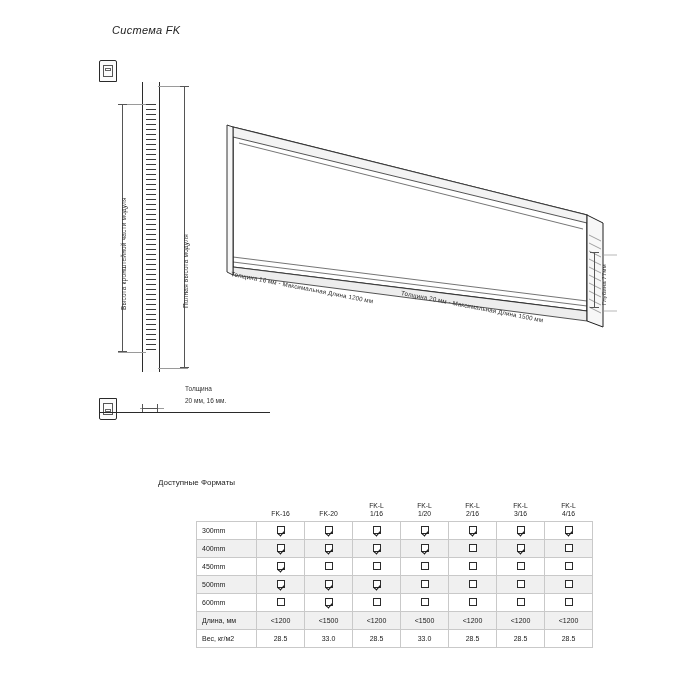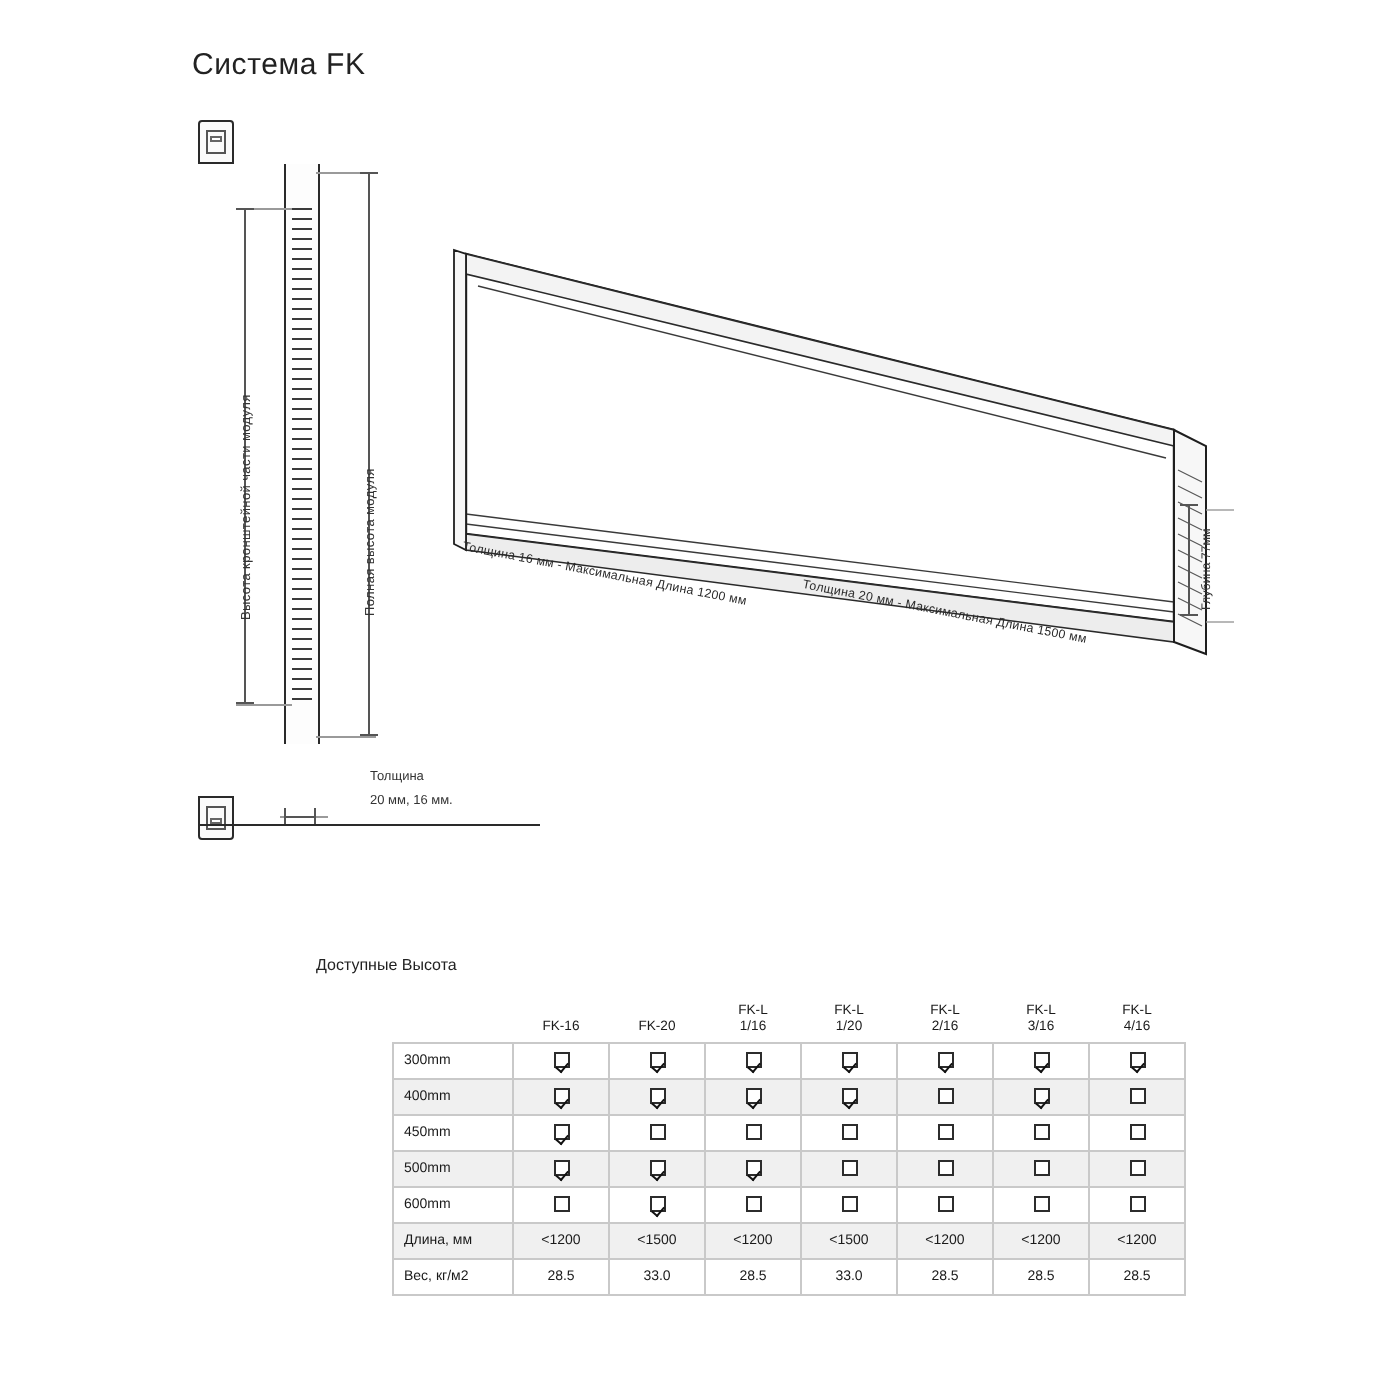--- a/index.html
+++ b/index.html
@@ -11,25 +11,26 @@
     width: 700px;
     height: 700px;
     position: relative;
     font-family: "Liberation Sans", sans-serif;
     color: #1a1a1a;
     overflow: hidden;
   }
 
   .page-title {
     position: absolute;
-    left: 96px;
+    left: 112px;
     top: 24px;
-    font-size: 15px;
+    font-size: 11px;
     letter-spacing: 0.3px;
     color: #222;
+    font-style: italic;
   }
 
   
   .elevation {
     position: absolute;
     left: 100px;
     top: 60px;
     width: 180px;
     height: 360px;
   }
@@ -358,21 +359,21 @@
     <line x1="388" y1="140" x2="402" y2="140" stroke="#9a9a9a" stroke-width="0.7"></line>
     <line x1="388" y1="196" x2="402" y2="196" stroke="#9a9a9a" stroke-width="0.7"></line>
   </svg>
 </div>
 
 <div class="iso-note n1">Толщина 16 мм - Максимальная Длина 1200 мм</div>
 <div class="iso-note n2">Толщина 20 мм - Максимальная Длина 1500 мм</div>
 <div class="thickness-dim"></div>
 <div class="thickness-label">Глубина 77мм</div>
 
-<div class="table-title">Доступные Высота</div>
+<div class="table-title">Доступные Форматы</div>
 
 <table class="formats">
   <thead>
     <tr>
       <th class="rowhead-blank"></th>
       <th>
         <span>FK-16</span><br>
         <span></span>
       </th>
       <th>

